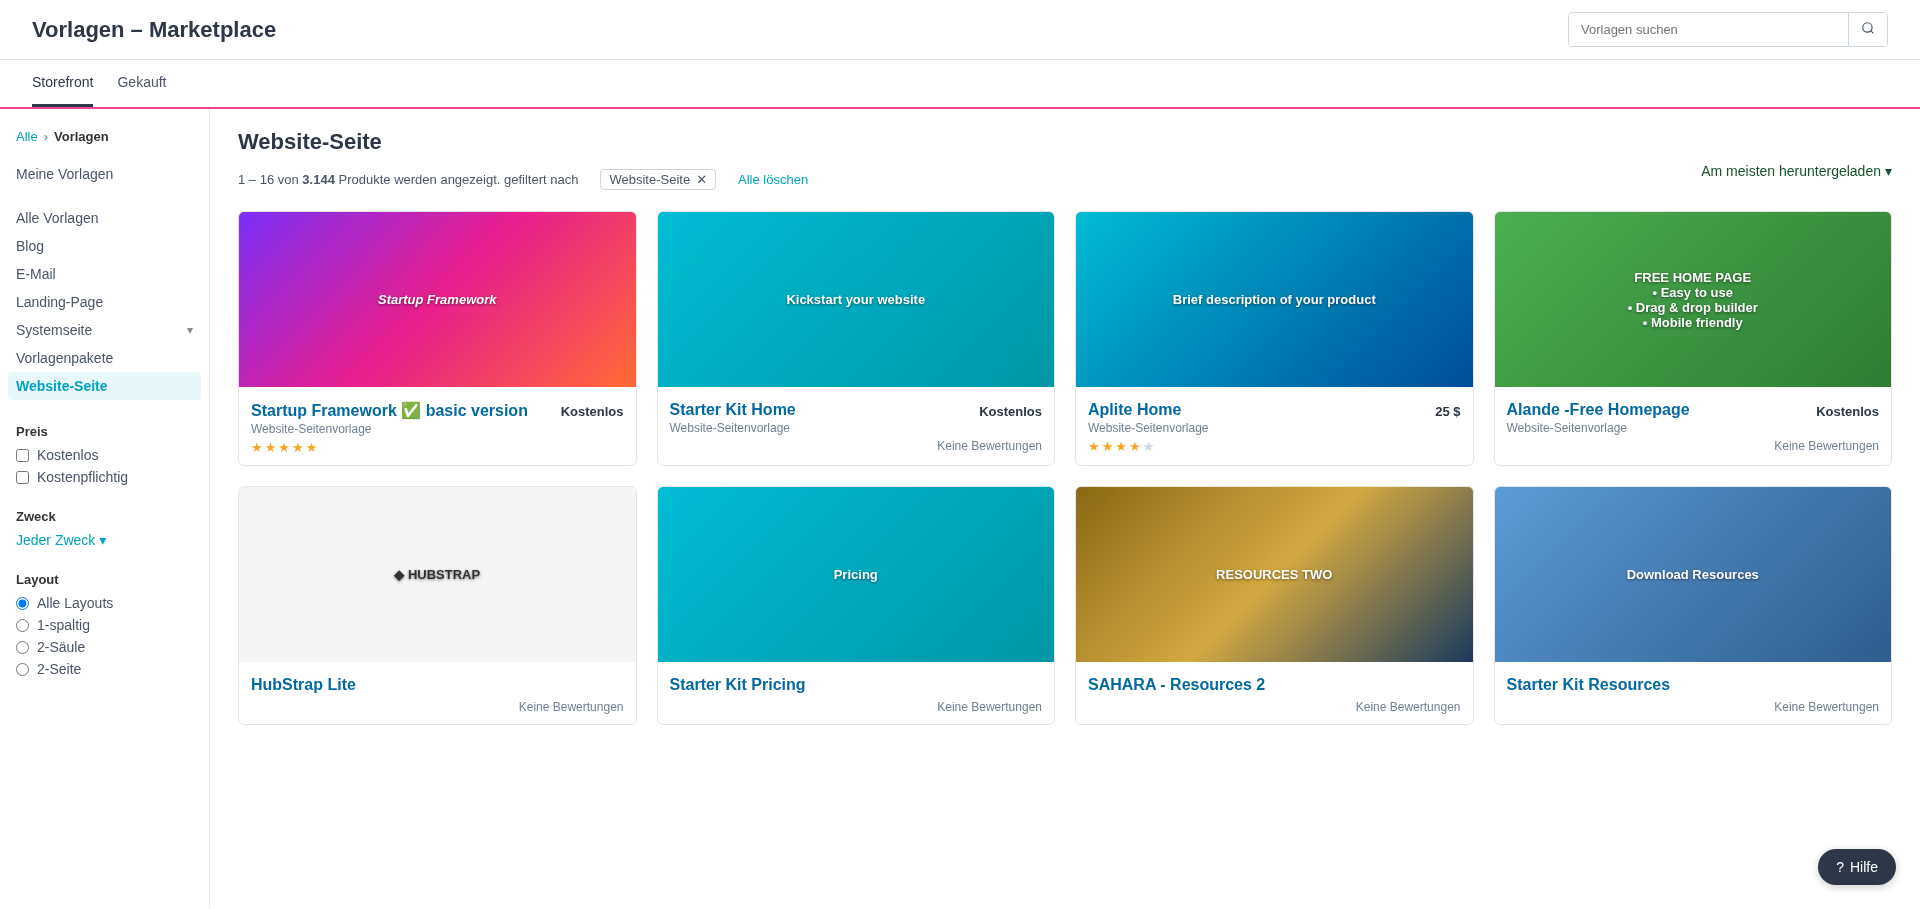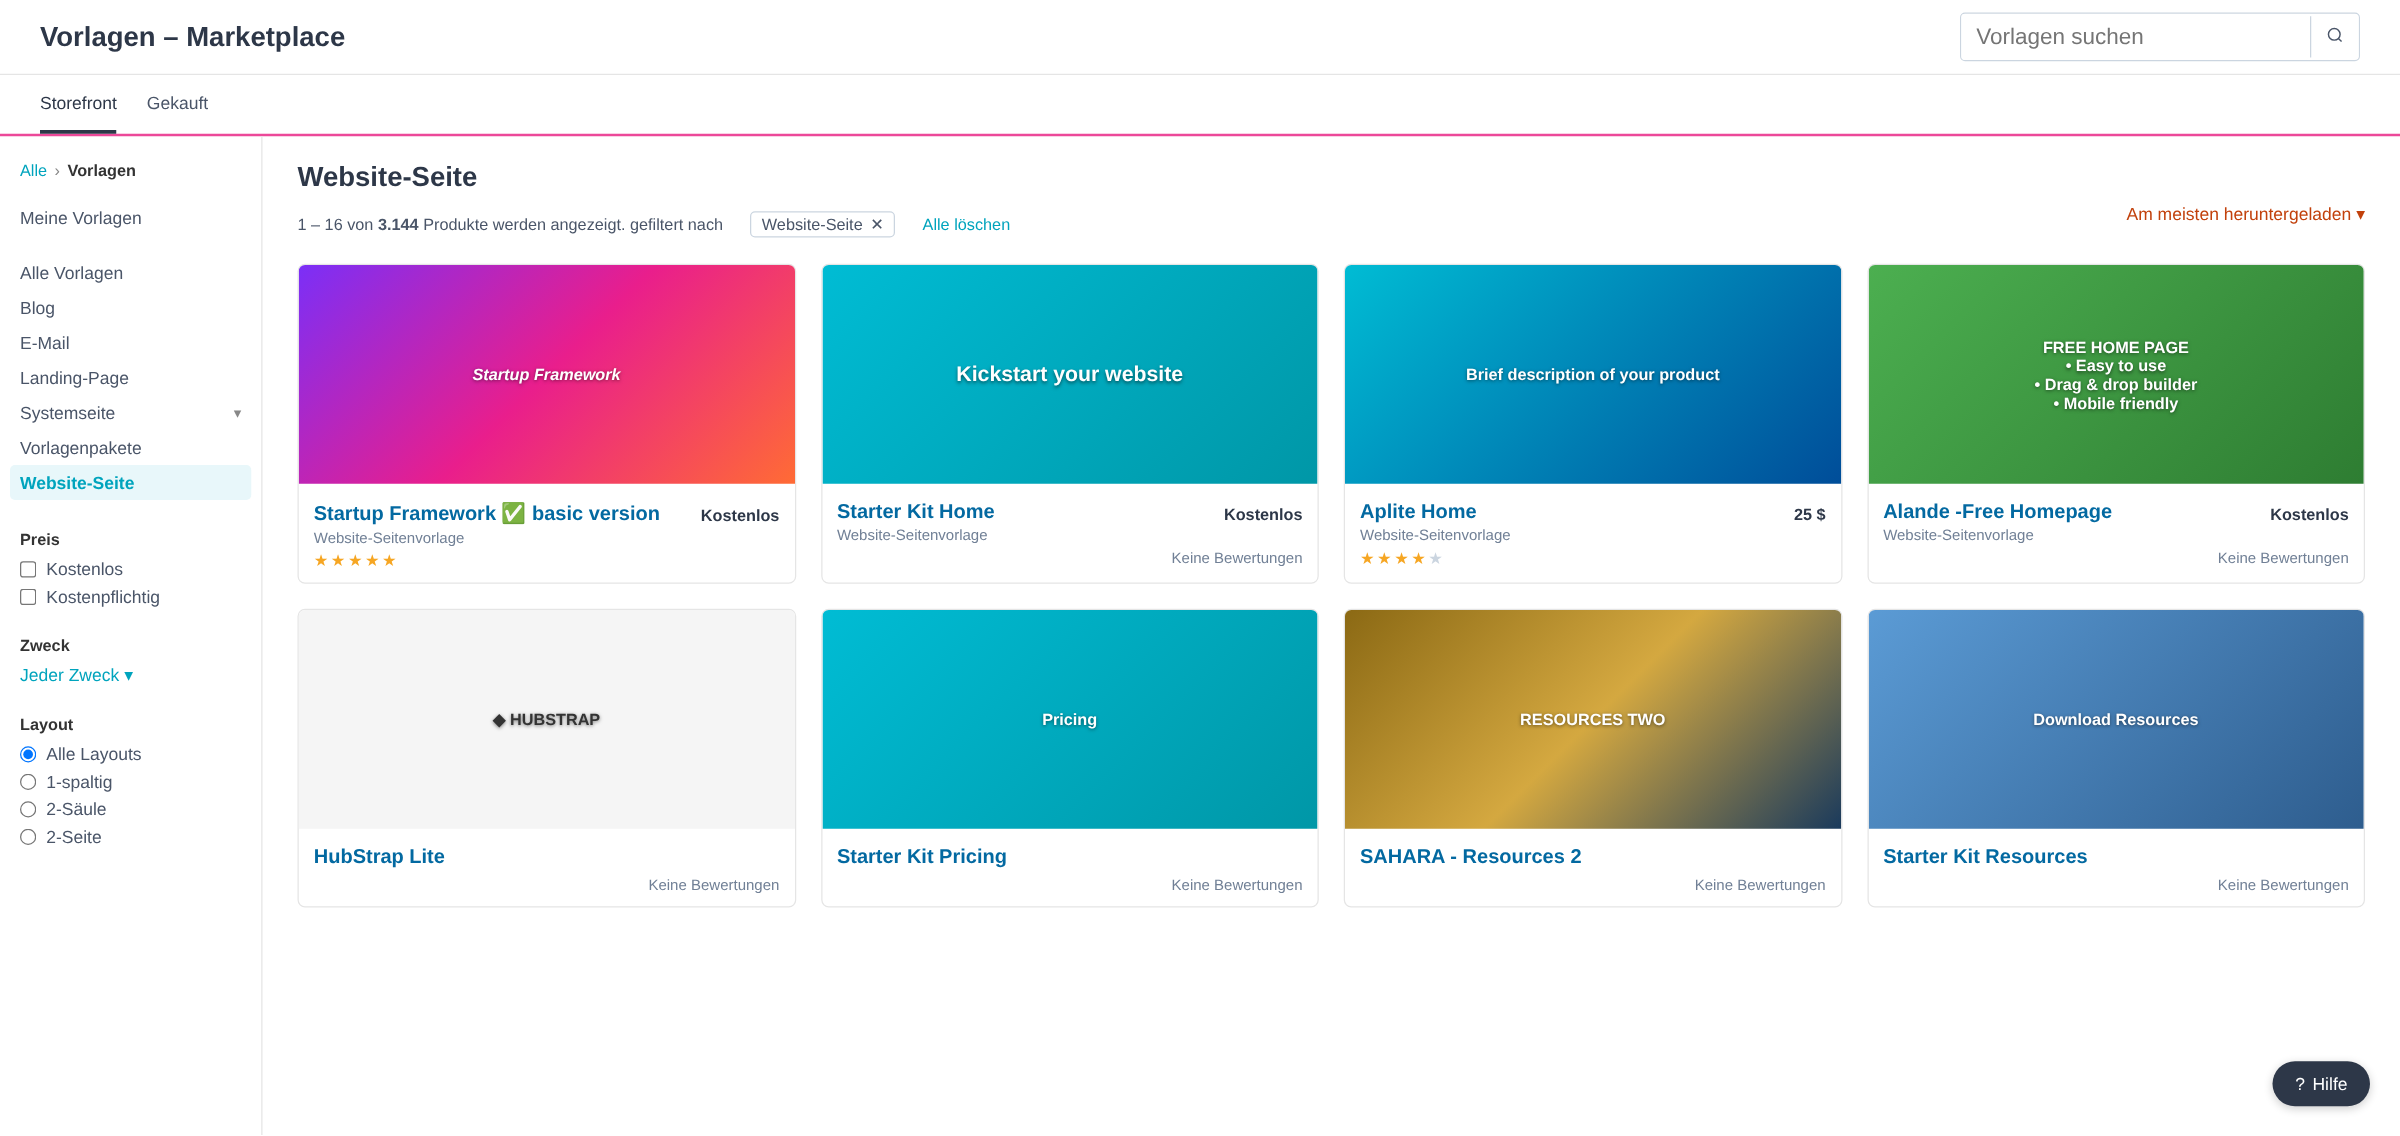--- a/index.html
+++ b/index.html
@@ -2,21 +2,21 @@
 <html><head>
   <meta charset="utf-8">
   <style>
     * { box-sizing: border-box; margin: 0; padding: 0; }
     body { font-family: -apple-system, BlinkMacSystemFont, 'Segoe UI', Arial, sans-serif; font-size: 14px; color: #333; background: #fff; }
 
     
     .header { display: flex; align-items: center; justify-content: space-between; padding: 0 32px; height: 60px; border-bottom: 1px solid #e5e5e5; }
     .header-title { font-size: 22px; font-weight: 600; color: #2d3748; }
     .search-box { display: flex; align-items: center; border: 1px solid #cbd5e0; border-radius: 4px; overflow: hidden; width: 320px; }
-    .search-box input { border: none; outline: none; padding: 8px 12px; font-size: 18px; width: 100%; color: #8b5cf6; }
+    .search-box input { border: none; outline: none; padding: 8px 12px; font-size: 13px; width: 100%; color: #8b5cf6; }
     .search-box button { background: #fff; border: none; border-left: 1px solid #cbd5e0; padding: 8px 12px; cursor: pointer; color: #4a5568; }
 
     
     .tabs { display: flex; padding: 0 32px; border-bottom: 2px solid #ec4899; }
     .tab { padding: 14px 0; margin-right: 24px; font-size: 14px; font-weight: 500; color: #4a5568; cursor: pointer; border-bottom: 3px solid transparent; }
     .tab.active { color: #2d3748; border-bottom: 3px solid #2d3748; }
 
     
     .main { display: flex; min-height: calc(100vh - 110px); }
 
@@ -42,21 +42,21 @@
     
     .content { flex: 1; padding: 20px 28px; }
     .content-header { margin-bottom: 16px; }
     .content-title { font-size: 22px; font-weight: 600; color: #2d3748; margin-bottom: 8px; }
     .filter-info { display: flex; align-items: center; font-size: 13px; color: #4a5568; gap: 22px; flex-wrap: wrap; }
     .filter-tag { display: flex; align-items: center; border: 1px solid #cbd5e0; border-radius: 4px; padding: 2px 8px; font-size: 13px; gap: 6px; }
     .filter-tag-close { cursor: pointer; color: #4a5568; }
     .clear-all { color: #00a4bd; cursor: pointer; font-size: 13px; }
 
     .sort-bar { display: flex; justify-content: flex-end; margin-bottom: 16px; }
-    .sort-label { color: #c2410c; cursor: pointer; font-size: 14px; display: flex; align-items: center; gap: 4px; }
+    .sort-label { color: #14532d; cursor: pointer; font-size: 14px; display: flex; align-items: center; gap: 4px; }
 
     
     .grid { display: grid; grid-template-columns: repeat(4, 1fr); gap: 20px; }
     .card { border: 1px solid #e5e5e5; border-radius: 6px; overflow: hidden; background: #fff; }
     .card-img-placeholder { width: 100%; height: 175px; display: flex; align-items: center; justify-content: center; font-size: 12px; color: #888; }
     .card-body { padding: 10px 12px; }
     .card-title { font-size: 16px; font-weight: 700; color: #0369a1; margin-bottom: 2px; display: flex; align-items: center; gap: 4px; }
     .card-subtitle { font-size: 12px; color: #718096; margin-bottom: 4px; }
     .card-footer { display: flex; align-items: center; justify-content: space-between; margin-top: 4px; }
     .card-rating { display: flex; align-items: center; gap: 2px; }
@@ -213,21 +213,21 @@
                 <span class="star">★</span>
                 <span class="star">★</span>
                 <span class="star">★</span>
               </div>
               <span class="card-reviews"></span>
             </div>
           </div>
         </div>
         <div class="card">
           <div class="card-img-placeholder tmpl-starter-kit">
-            <span style="color: white; font-weight: 700; font-size: 17px; text-align: center; padding: 8px; text-shadow: rgba(0, 0, 0, 0.5) 0px 1px 3px;">Kickstart your website</span>
+            <span style="color: white; font-weight: 700; font-size: 13px; text-align: center; padding: 8px; text-shadow: rgba(0, 0, 0, 0.5) 0px 1px 3px;">Kickstart your website</span>
           </div>
           <div class="card-body">
             <div class="card-footer">
               <span class="card-title">Starter Kit Home</span>
               <span class="card-price">Kostenlos</span>
             </div>
             <div class="card-subtitle">Website-Seitenvorlage</div>
             <div class="card-footer">
               <div class="card-rating"></div>
               <span class="card-reviews">Keine Bewertungen</span>

